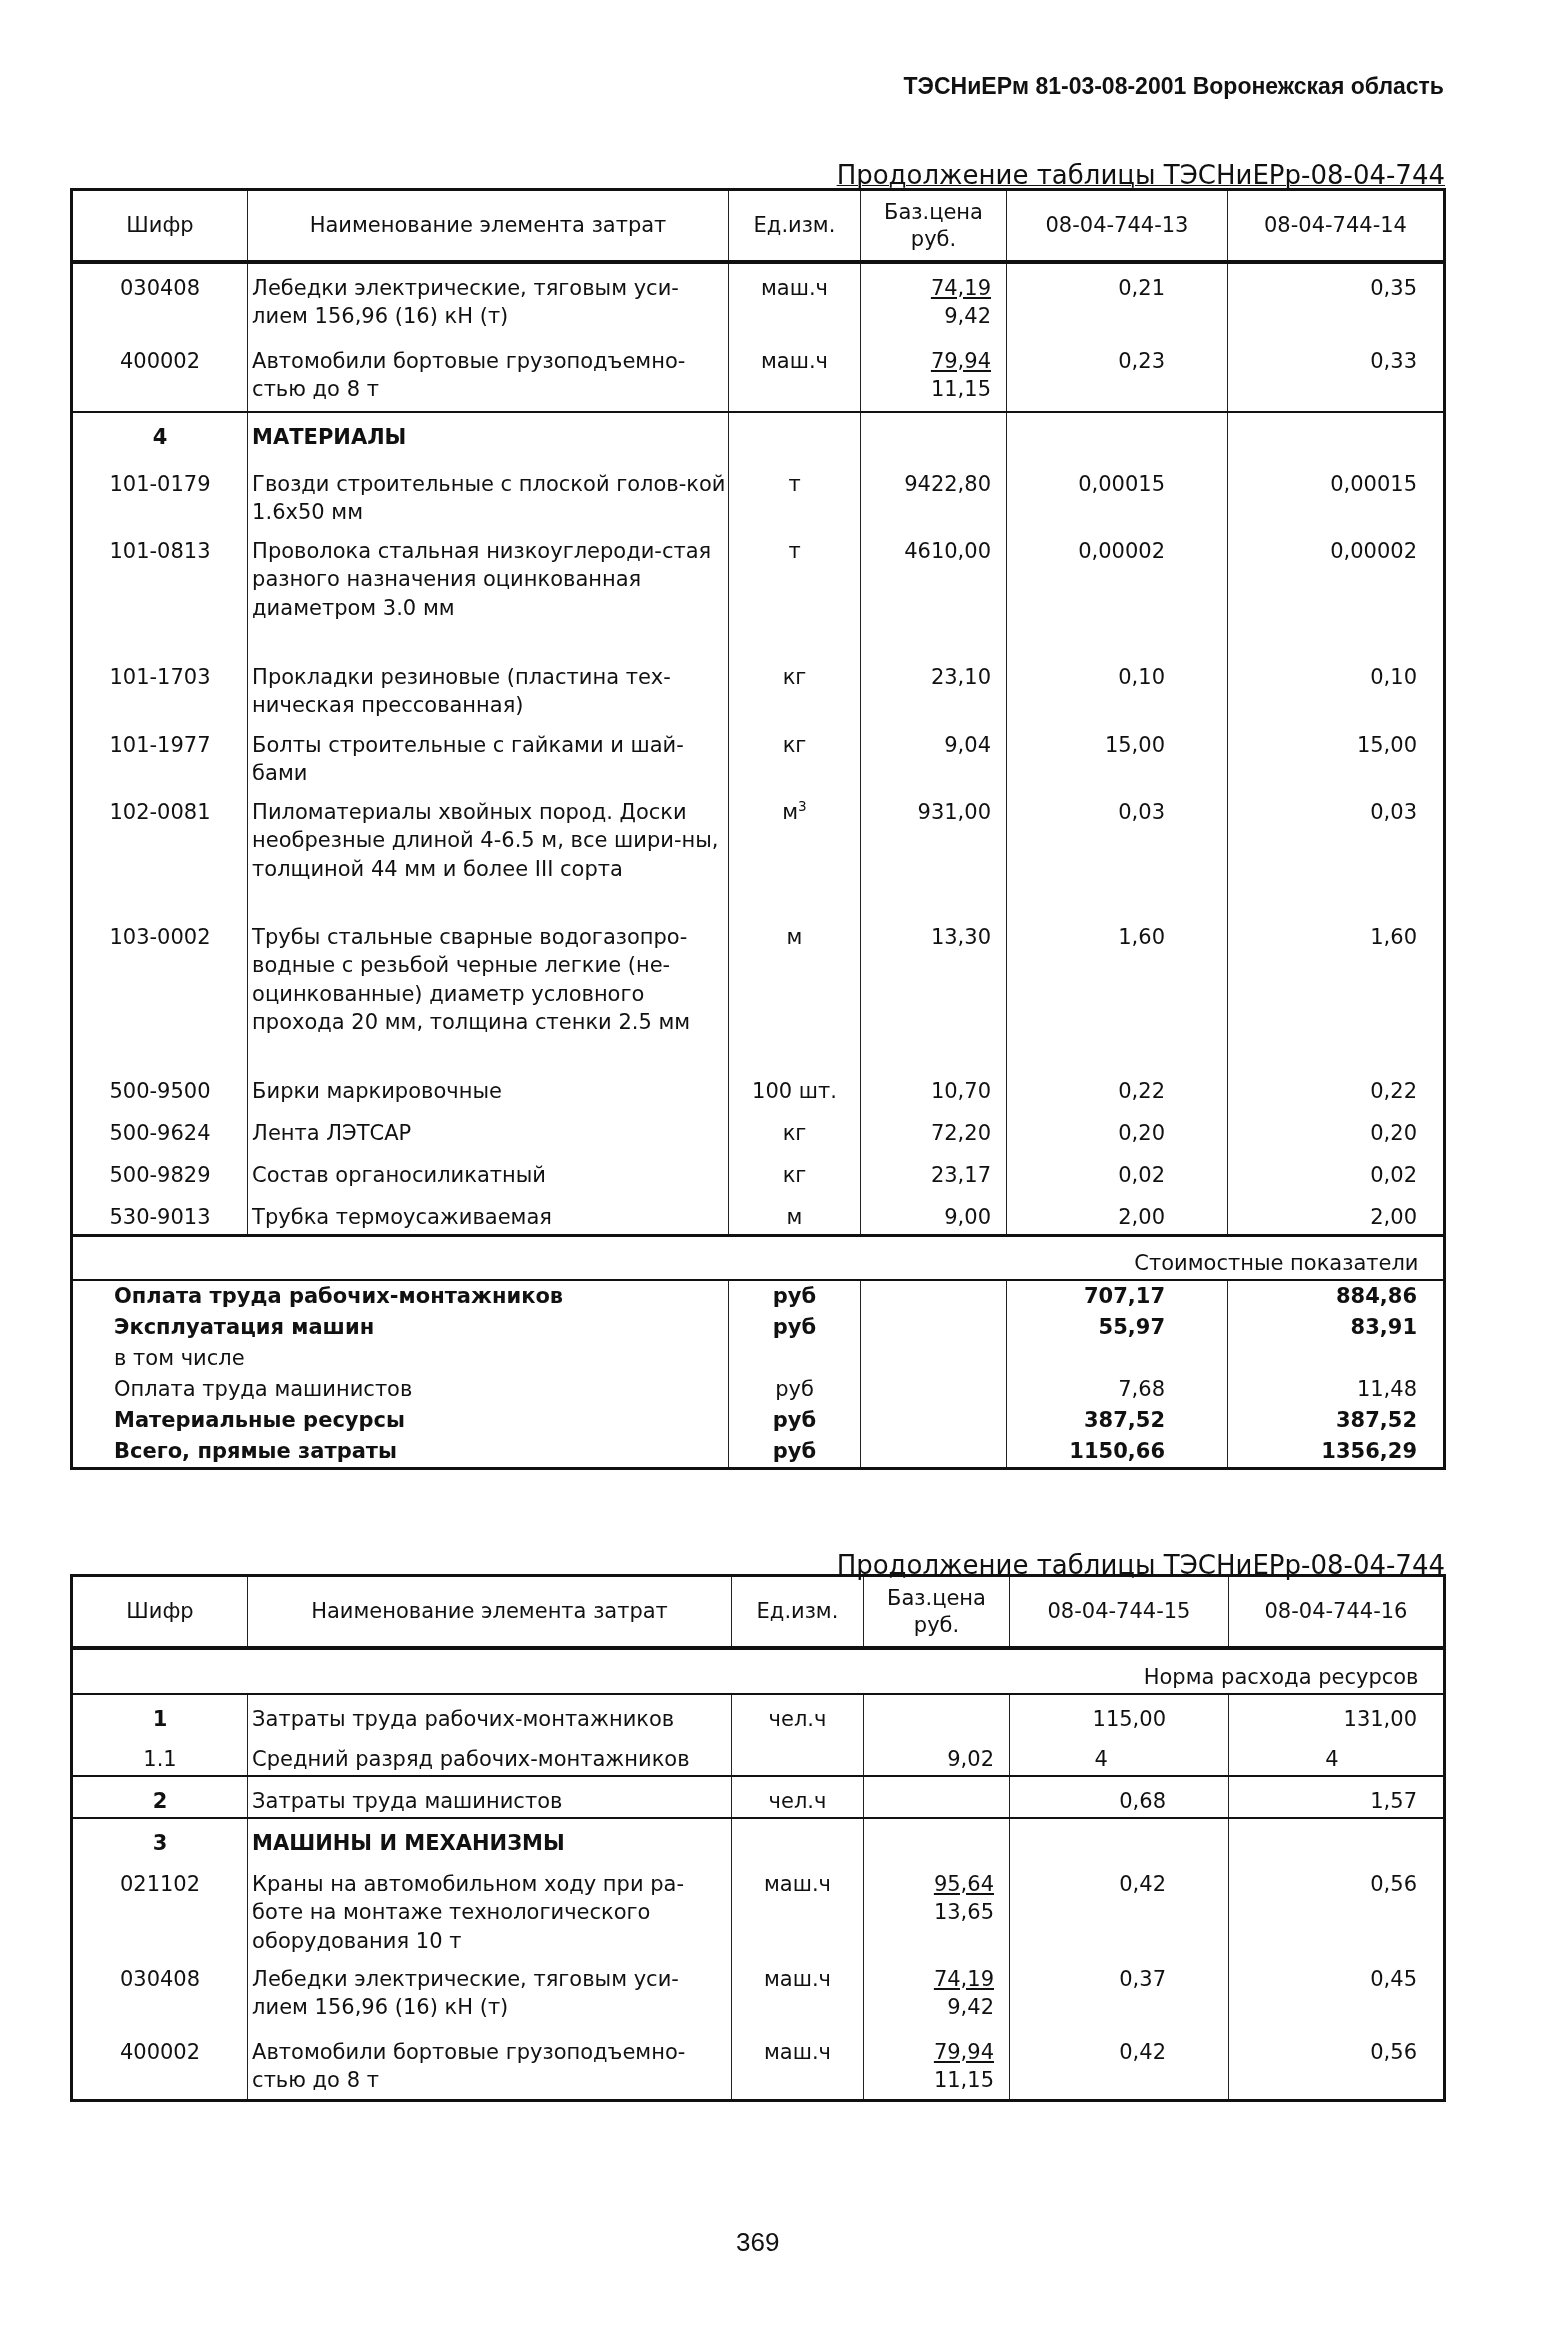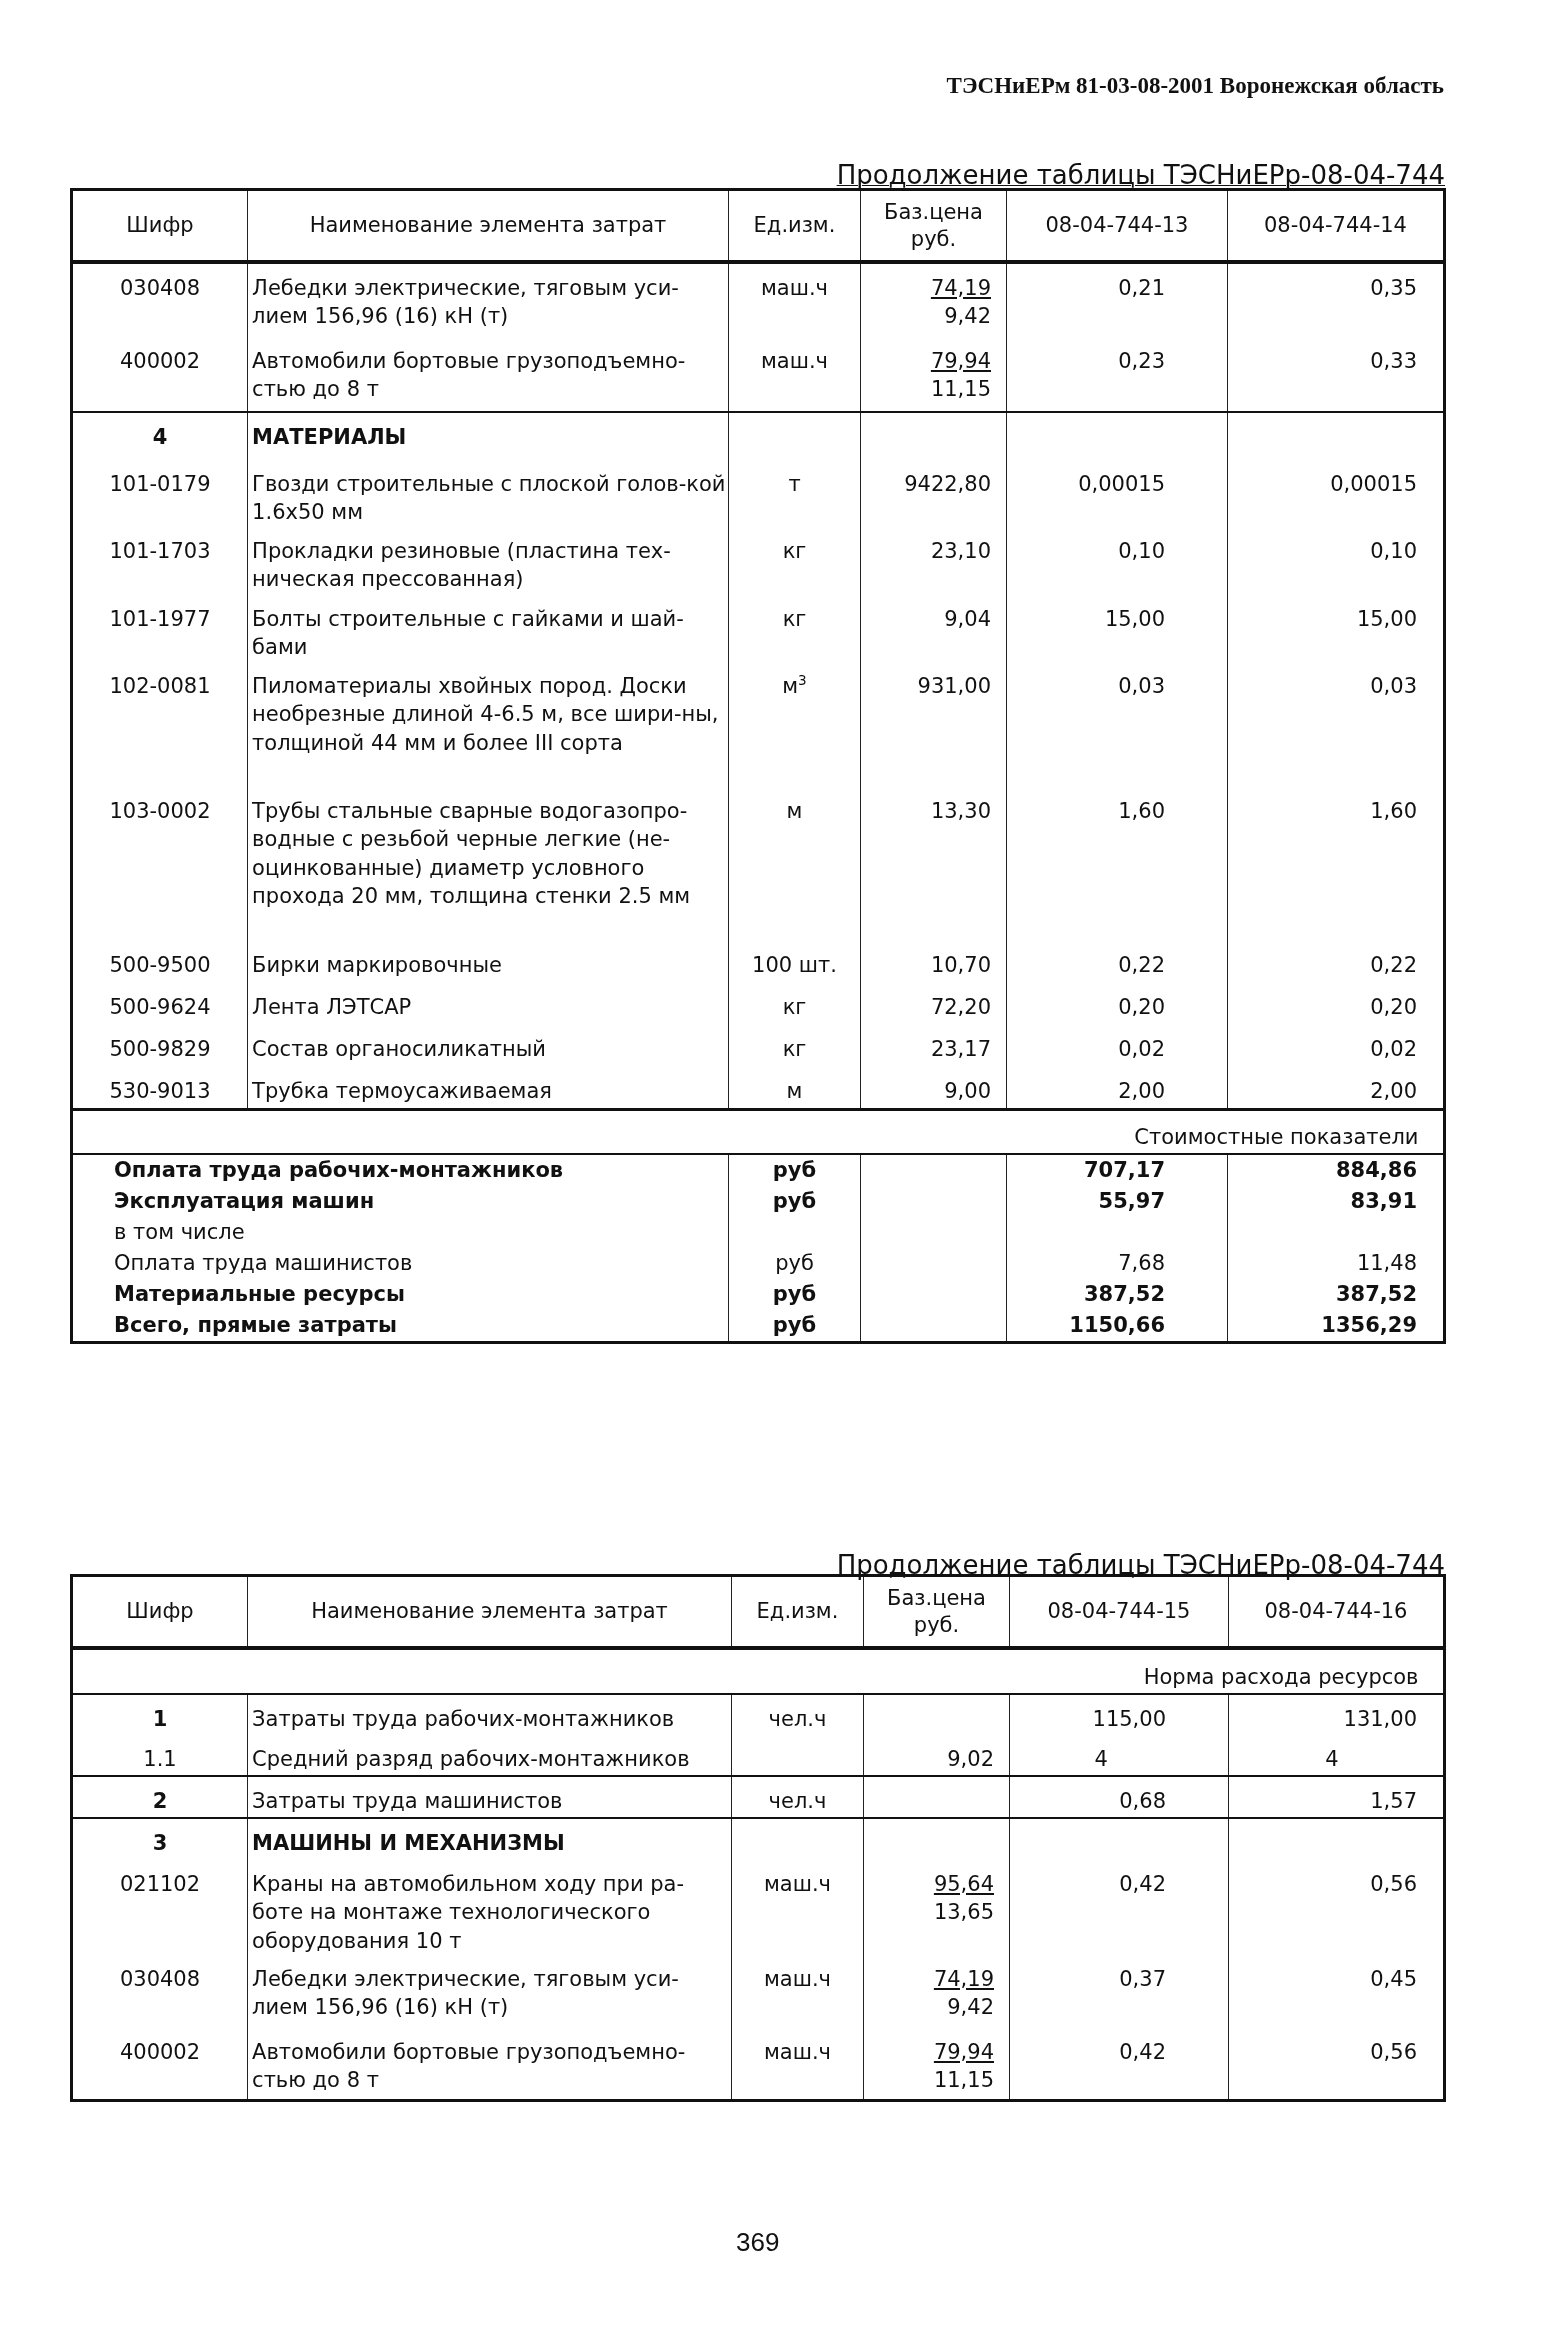--- a/index.html
+++ b/index.html
@@ -2,21 +2,21 @@
 <html style="font-size:11px"><head>
 <meta charset="utf-8">
 <style>
   html, body { margin: 0; padding: 0; background: #ffffff; }
   body {
     width: 1565px; height: 2342px; position: relative; overflow: hidden;
     font-family: "DejaVu Sans", sans-serif; color: #111;
   }
   .page-header {
     position: absolute; top: 73px; right: 121px;
-    font-family: Liberation Serif, serif; font-weight: bold; font-size: 23px;
+    font-family: Liberation Sans, sans-serif; font-weight: bold; font-size: 23px;
     letter-spacing: 0px;
   }
   .caption {
     position: absolute; right: 120px; font-size: 26px;
     font-family: "DejaVu Sans", sans-serif; text-decoration: underline; text-decoration-thickness: 0.7px;
   }
   .caption.c1 { top: 160px; }
   .caption.c2 { top: 1550px; }
   table.grid {
     position: absolute; left: 70px; width: 1373px;
@@ -111,20 +111,28 @@
         <td></td>
     </tr>
     <tr style="height:67px">
       <td class="code">101-0179</td>
       <td class="name">Гвозди строительные с плоской голов-кой 1.6х50 мм</td>
       <td class="unit">т</td>
       <td class="price">9422,80</td>
       <td class="val">0,00015</td>
       <td class="val2">0,00015</td>
     </tr>
+    <tr style="height:126px">
+      <td class="code">101-0813</td>
+      <td class="name">Проволока стальная низкоуглероди-стая разного назначения оцинкованная диаметром 3.0 мм</td>
+      <td class="unit">т</td>
+      <td class="price">4610,00</td>
+      <td class="val">0,00002</td>
+      <td class="val2">0,00002</td>
+    </tr>
     <tr style="height:68px">
       <td class="code">101-1703</td>
       <td class="name">Прокладки резиновые (пластина тех-ническая прессованная)</td>
       <td class="unit">кг</td>
       <td class="price">23,10</td>
       <td class="val">0,10</td>
       <td class="val2">0,10</td>
     </tr>
     <tr style="height:67px">
       <td class="code">101-1977</td>

